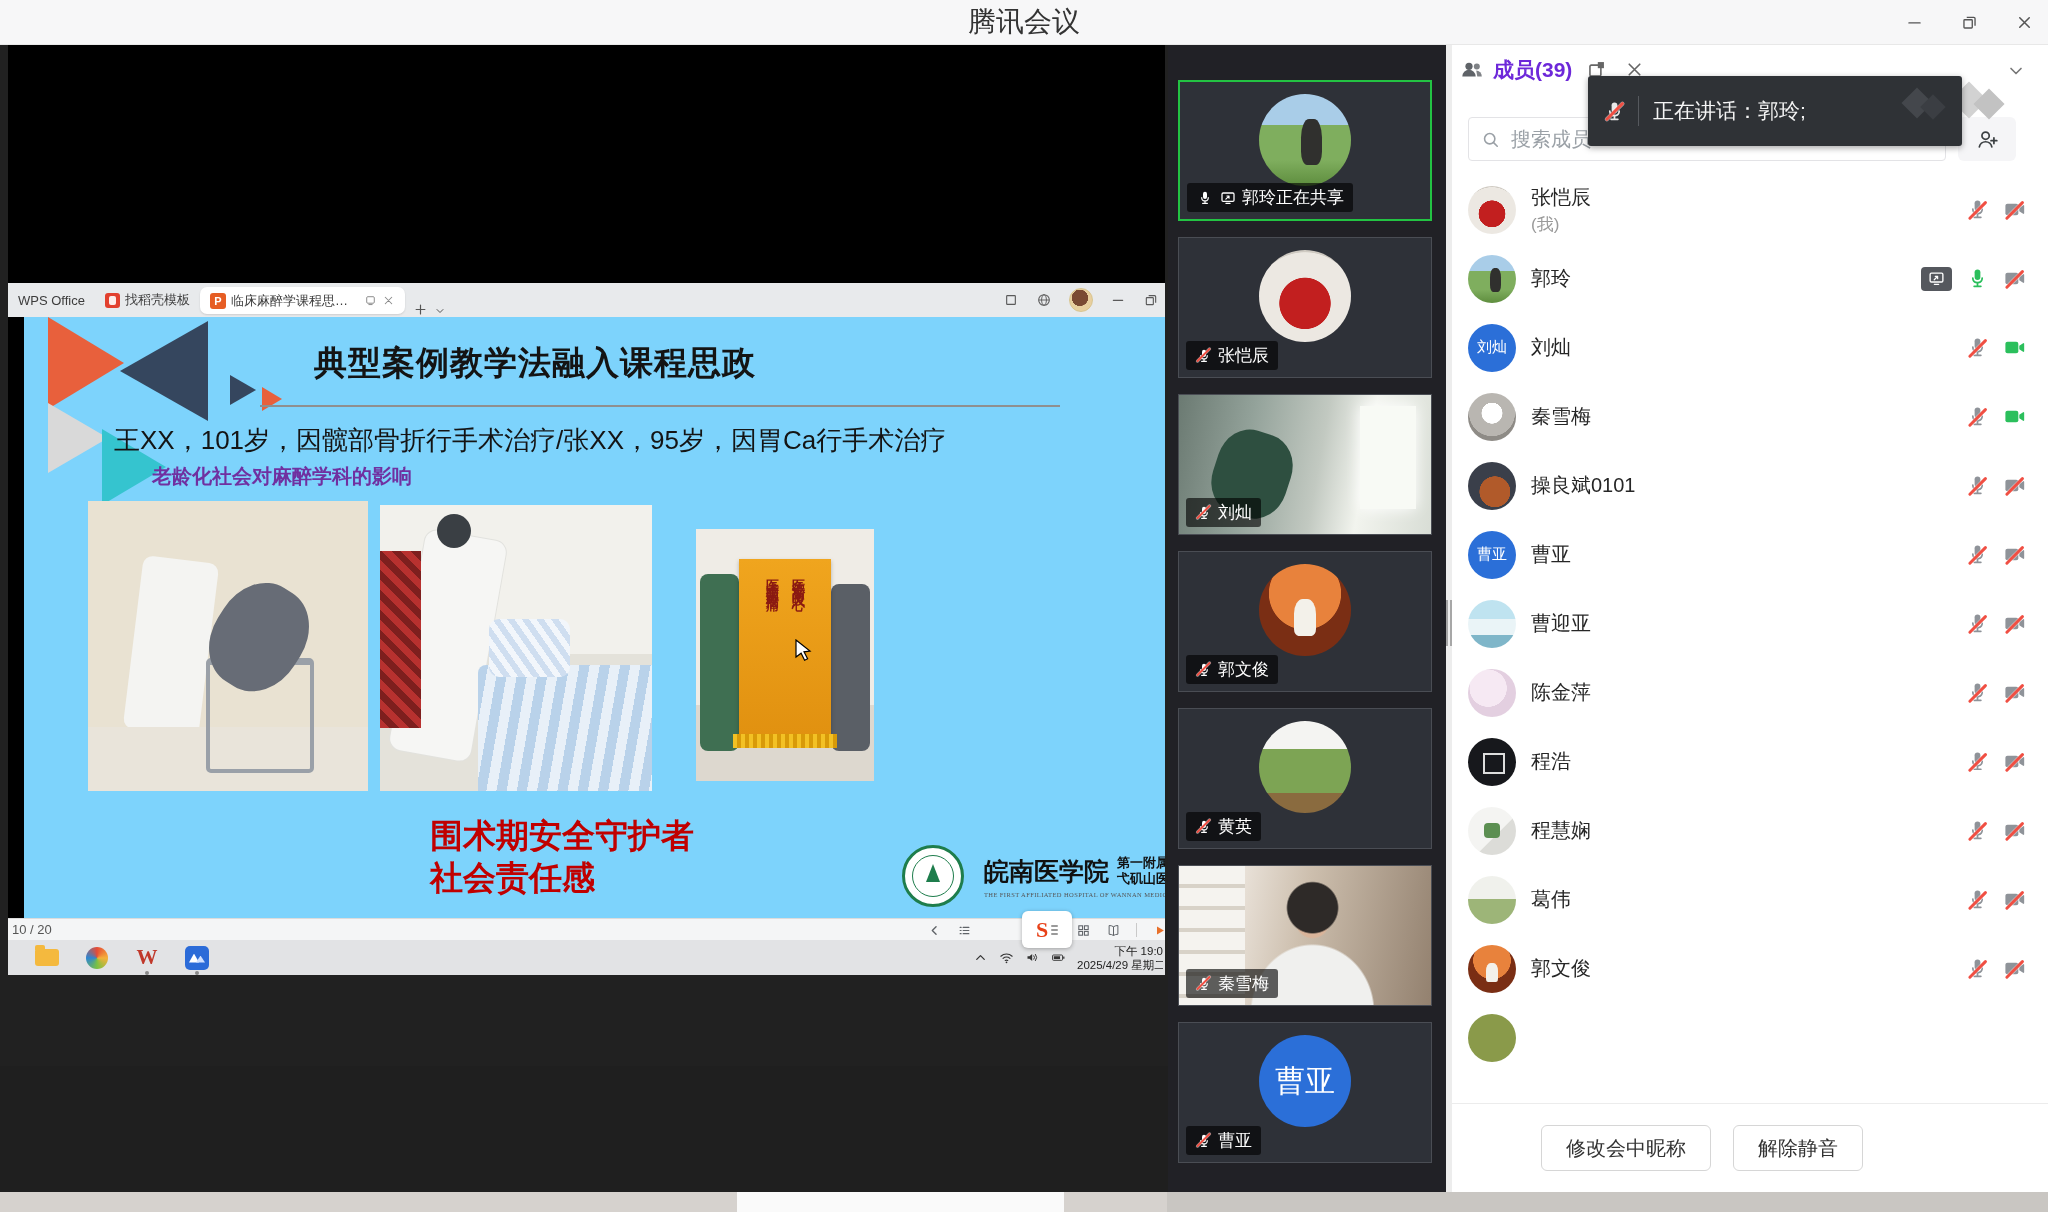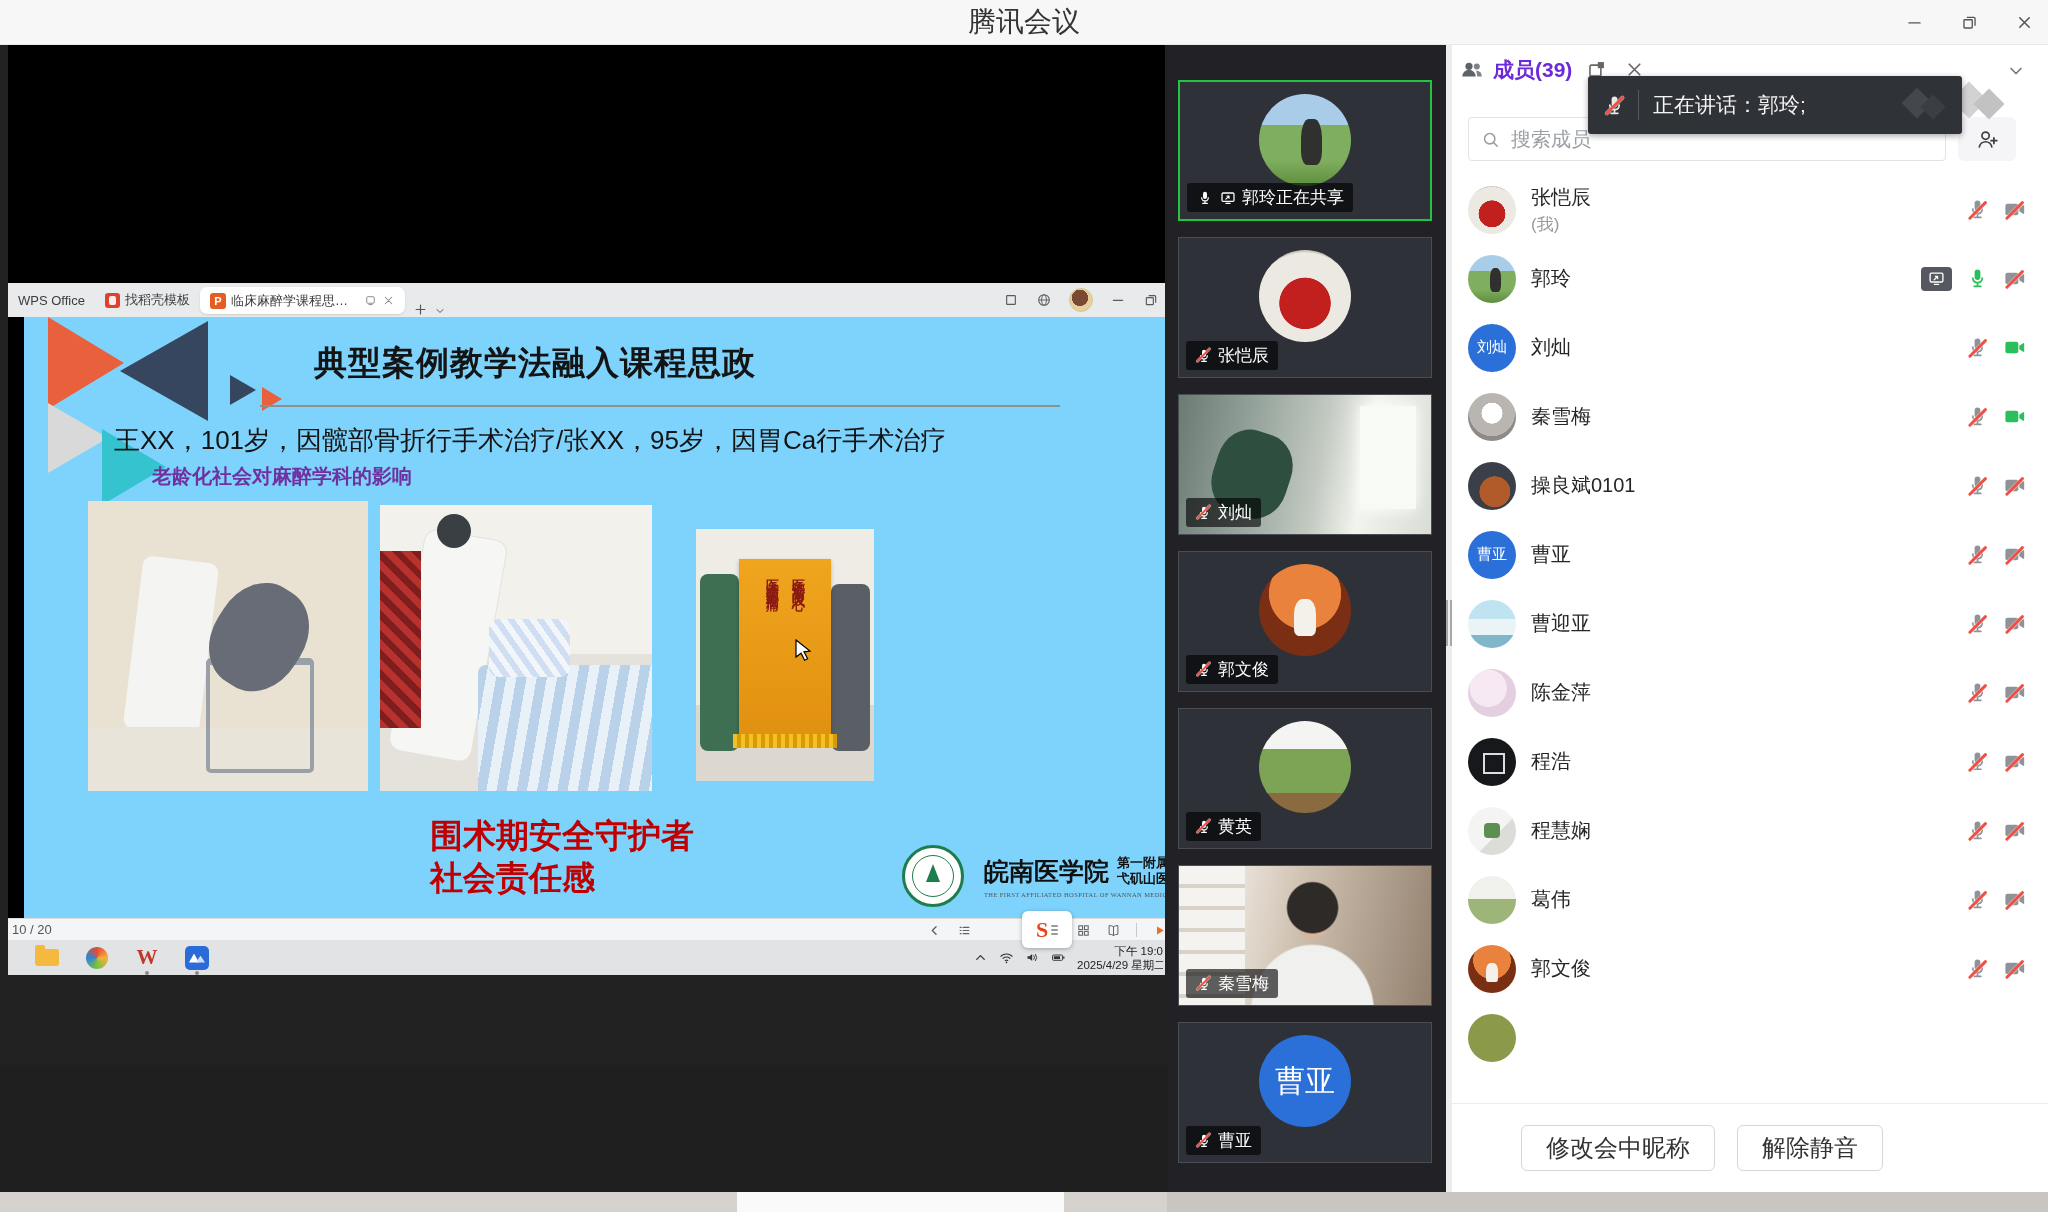--- a/index.html
+++ b/index.html
@@ -186,21 +186,21 @@
   .ph-title{font-size:21px;font-weight:bold;}
   .hdr-ic{position:absolute;top:14px;width:21px;height:21px;color:#666;}
   .hdr-popout{left:134px;}
   .hdr-close{left:172px;}
   .hdr-chev{position:absolute;right:22px;top:16px;width:20px;height:20px;color:#777;}
   .panel-watermark{position:absolute;left:498px;top:34px;width:70px;height:54px;z-index:1;}
   .panel-watermark i,.toast-mark i{position:absolute;display:block;transform:rotate(45deg);}
   .panel-watermark .d1{left:6px;top:8px;width:26px;height:26px;background:#d2d2d2;}
   .panel-watermark .d2{left:28px;top:14px;width:22px;height:22px;background:#c2c2c2;}
 
-  .toast{position:absolute;left:136px;top:31px;width:374px;height:58px;background:#2f3236;border-radius:3px;
+  .toast{position:absolute;left:136px;top:31px;width:374px;height:70px;background:#2f3236;border-radius:3px;
     display:flex;align-items:center;z-index:5;box-shadow:0 2px 6px rgba(0,0,0,.35);}
   .toast .sicon{margin-left:14px;color:#e8e8e8;}
   .toast-div{width:1px;height:30px;background:#56595e;margin:0 14px 0 12px;}
   .toast-text{font-size:21px;color:#f5f5f5;white-space:nowrap;}
   .toast-mark{position:relative;width:64px;height:100%;margin-left:auto;overflow:hidden;}
   .toast-mark .d1{left:8px;top:16px;width:22px;height:22px;background:#44474c;}
   .toast-mark .d2{left:26px;top:22px;width:18px;height:18px;background:#3b3e43;}
 
   .search-row{position:absolute;left:16px;top:72px;width:548px;height:44px;display:flex;align-items:center;gap:12px;}
   .search-box{flex:1;height:44px;border:1px solid #e3e3e6;border-radius:4px;background:#fff;
@@ -229,21 +229,21 @@
   .sicon.on{color:#2bbf5c;}
   .sicon.white{color:#fff;}
   .sicon.small{width:17px;height:17px;}
   .sicon.small .ic{width:16px;height:16px;}
   .sicon.small .slash{left:-1px;top:7px;width:19px;height:2px;}
 
   .panel-sep{position:absolute;left:0;top:1058px;width:596px;height:1px;background:#ececec;}
   .panel-footer{position:absolute;left:0;top:1059px;width:596px;height:88px;display:flex;align-items:center;
     justify-content:center;gap:22px;box-sizing:border-box;padding-right:96px;}
   .pf-btn{height:46px;padding:0 24px;border:1px solid #d6d6d6;border-radius:6px;background:#fff;
-    font-size:24px;color:#333;display:flex;align-items:center;font-family:inherit;}
+    font-size:20px;color:#333;display:flex;align-items:center;font-family:inherit;}
 
   
   .bottom-strip{position:absolute;left:0;top:1192px;width:2048px;height:20px;background:#d6d2ce;}
   .bs-white{position:absolute;left:737px;top:0;width:327px;height:20px;background:#fafafa;}
   .bs-right{position:absolute;left:1167px;top:0;right:0;height:20px;background:#c9c6c2;}
 </style>
 </head>
 <body>
 
 <svg width="0" height="0" style="position:absolute">

